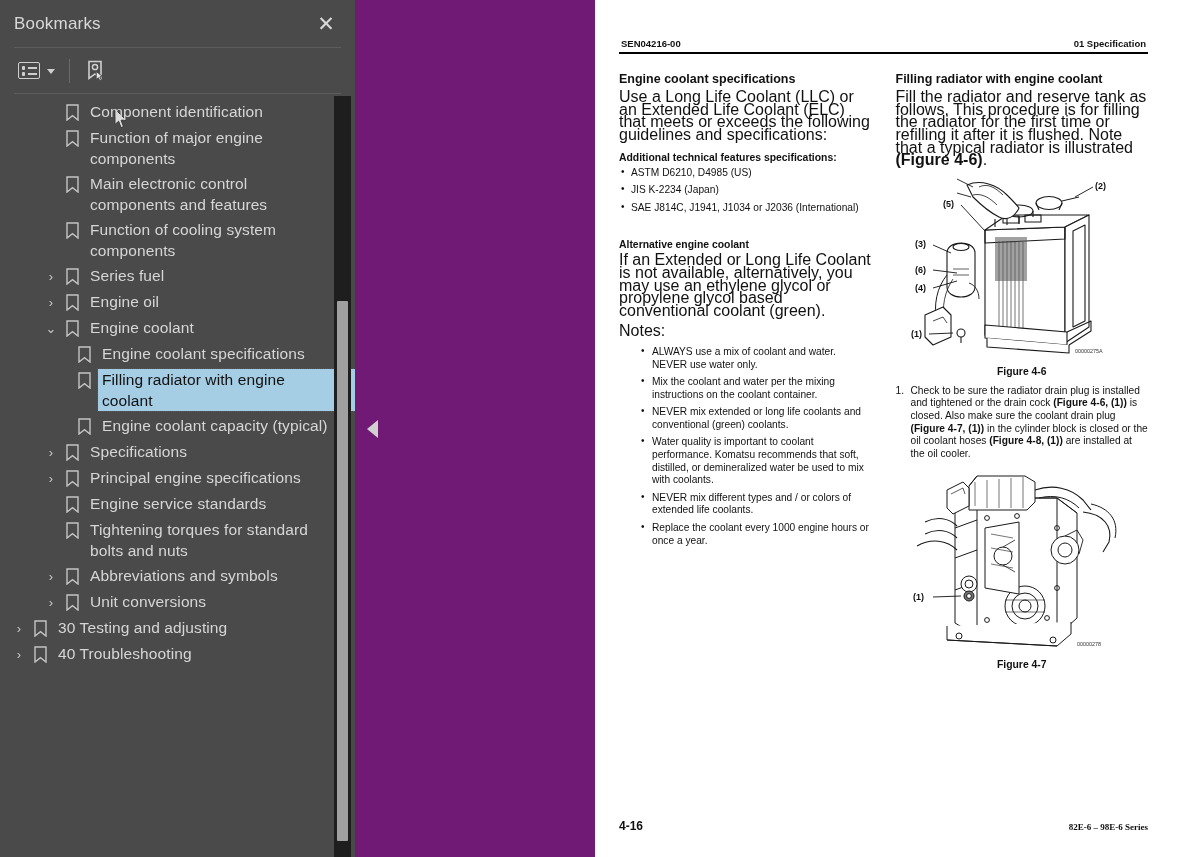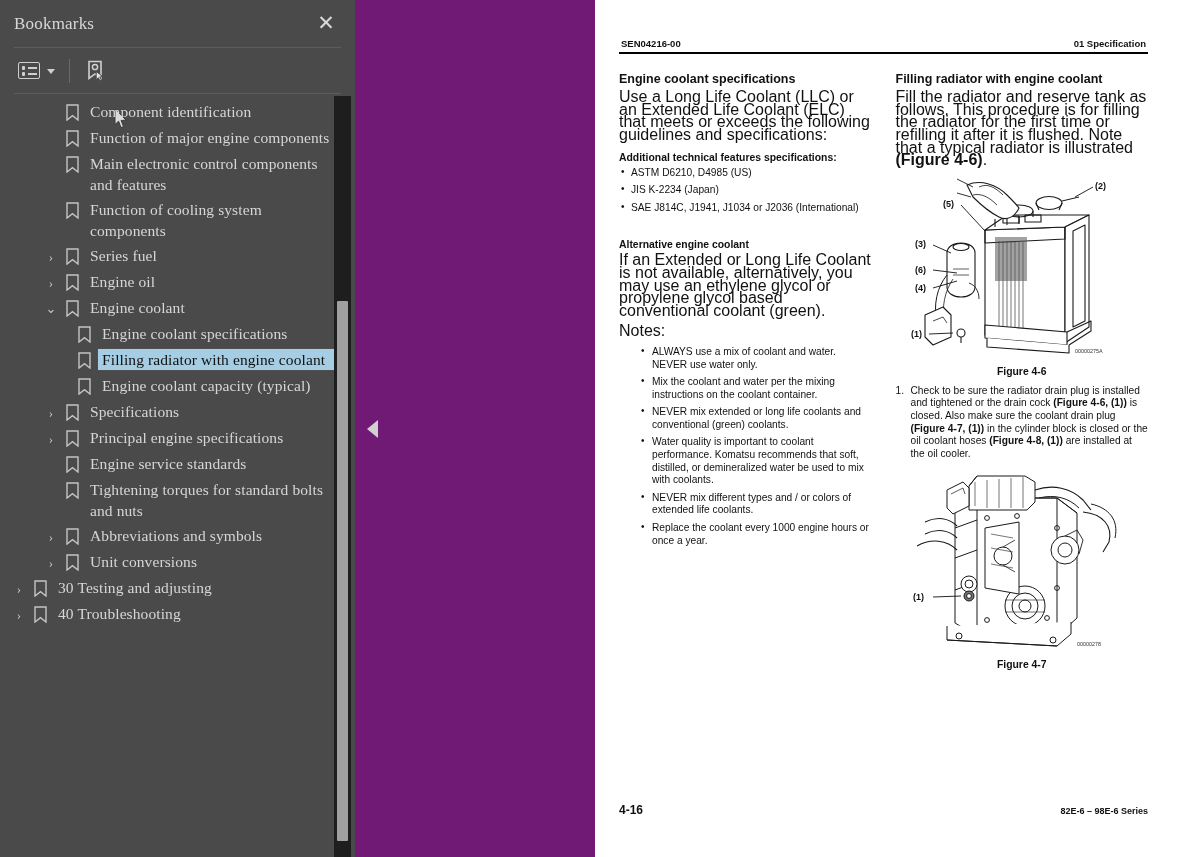--- a/index.html
+++ b/index.html
@@ -6,21 +6,21 @@
   html, body {
     width: 1200px; height: 857px;
     font-family: "Liberation Sans", sans-serif;
     background: #262626; overflow: hidden;
   }
   .app { position: relative; width: 1200px; height: 857px; display: flex; }
 
   
   .sidebar {
     width: 355px; height: 857px; background: #4a4a4a;
-    position: relative; flex: 0 0 355px; font-family: Liberation Serif, serif;
+    position: relative; flex: 0 0 355px;
   }
   .sb-header {
     height: 47px; display: flex; align-items: center;
     justify-content: space-between; padding: 0 16px 0 14px;
   }
   .sb-title {
     color: #d8d8d8; font-size: 17px; letter-spacing: .2px;
   }
   .sb-close {
     color: #d8d8d8; font-size: 21px; line-height: 1;
@@ -156,25 +156,25 @@
     display: flex; font-size: 10.2px; line-height: 12.6px; color: #111;
     margin-top: 8px;
   }
   .step-num { width: 15px; flex: 0 0 15px; }
   .fig-wrap { margin-top: 8px; text-align: center; }
   .fig-cap {
     font-size: 10.4px; font-weight: bold; color: #111;
     margin-top: 2px;
   }
   .pg-foot {
-    position: absolute; left: 24px; right: 52px; bottom: 40px;
+    position: absolute; left: 24px; right: 52px; bottom: 24px;
     display: flex; justify-content: space-between; align-items: baseline;
   }
   .foot-page { font-size: 12px; font-weight: bold; color: #111; }
-  .foot-series { font-size: 9px; font-weight: bold; color: #111; }
+  .foot-series { font-size: 9px; font-weight: bold; color: #111; font-family: Liberation Serif, serif; }
   b { font-weight: bold; }
 </style>
 </head>
 <body>
 
 <div class="app">
 
   <div class="sidebar">
 
     <div class="sb-header">

